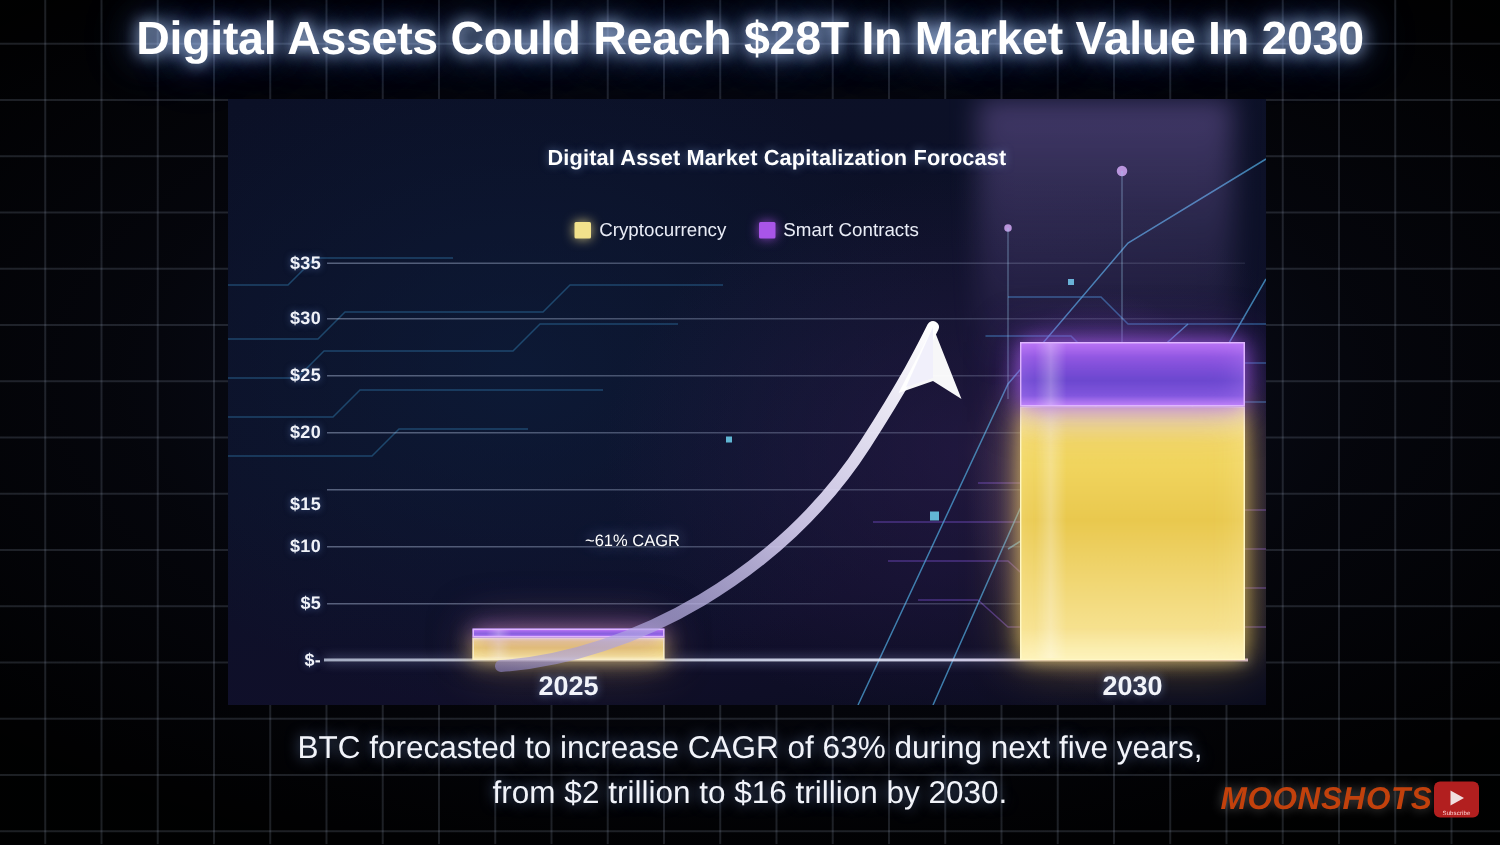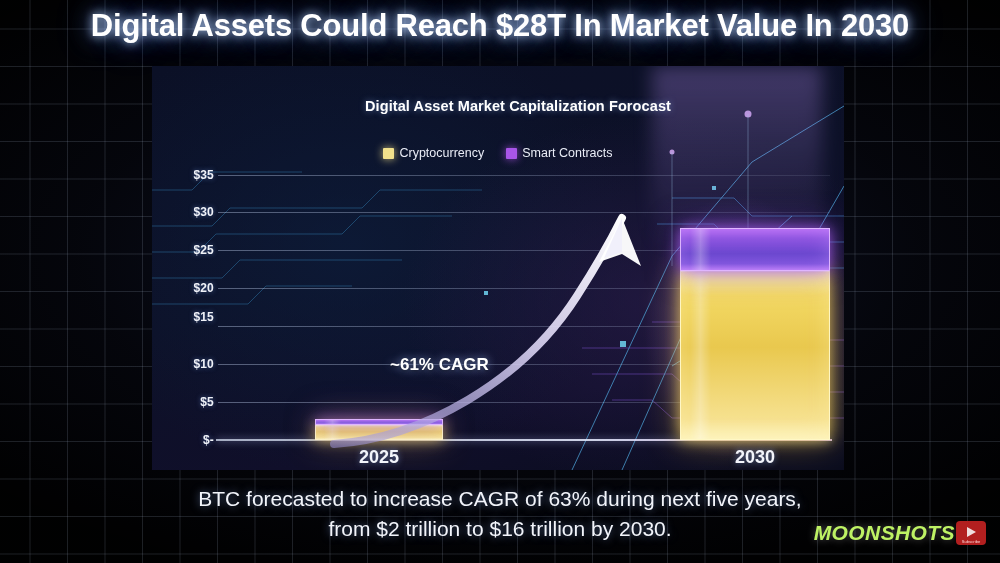--- a/index.html
+++ b/index.html
@@ -129,41 +129,41 @@
   .bar-sheen {
     position:absolute; left:6%; top:0; width:14%; height:100%;
     background:linear-gradient(to right, rgba(255,255,255,0), rgba(255,255,255,.28), rgba(255,255,255,0));
     pointer-events:none;
   }
 
   
   #cagr-arrow { position:absolute; left:0; top:0; width:692px; height:404px; pointer-events:none; }
   #cagr-label {
     position:absolute; left:238px; top:289px;
-    color:#ffffff; font-size:17px; font-weight:bold;
+    color:#ffffff; font-size:11px; font-weight:normal;
     text-shadow:0 0 9px rgba(160,190,255,.75), 0 1px 3px rgba(0,0,0,.8);
     white-space:nowrap;
   }
 
   
   #caption {
     position:absolute; left:0; top:484px; width:1000px;
     text-align:center; color:#f2f4fa;
     font-size:21px; line-height:30px; font-weight:normal;
     text-shadow:0 0 9px rgba(150,185,255,.55);
   }
   #caption .l2 { display:block; }
 
   
   #watermark {
     position:absolute; right:14px; bottom:18px;
     display:flex; align-items:center; gap:0px;
   }
   #wm-text {
-    color:#bef264; font-size:21px; font-weight:bold; font-style:italic;
+    color:#c2410c; font-size:21px; font-weight:bold; font-style:italic;
     letter-spacing:.4px;
     text-shadow:0 0 8px rgba(255,255,255,.35);
   }
   #yt-badge {
     position:relative; width:30px; height:24px; margin-left:1px;
     background:#b21f1f; border-radius:4px;
     display:flex; align-items:center; justify-content:center;
     flex-direction:column;
   }
   #yt-play {
@@ -256,21 +256,21 @@
       <div class="gridline" style="top:113px"></div>
       <div class="gridline" style="top:151px"></div>
       <div class="gridline" style="top:189px"></div>
       <div class="gridline" style="top:227px"></div>
       <div class="axisline"></div>
 
       <div class="ytick" style="top:0px">$35</div>
       <div class="ytick" style="top:37px">$30</div>
       <div class="ytick" style="top:75px">$25</div>
       <div class="ytick" style="top:113px">$20</div>
-      <div class="ytick" style="top:142px">$15</div>
+      <div class="ytick" style="top:161px">$15</div>
       <div class="ytick" style="top:189px">$10</div>
       <div class="ytick" style="top:227px">$5</div>
       <div class="ytick" style="top:265px">$-</div>
 
       <div class="bar" style="left:97px; width:128px; top:0; height:265px;">
         <div class="seg-crypto" style="bottom:0; height:15px;">
           <div class="bar-sheen"></div>
         </div>
         <div class="seg-smart" style="bottom:15px; height:6px;">
           <div class="bar-sheen"></div>

